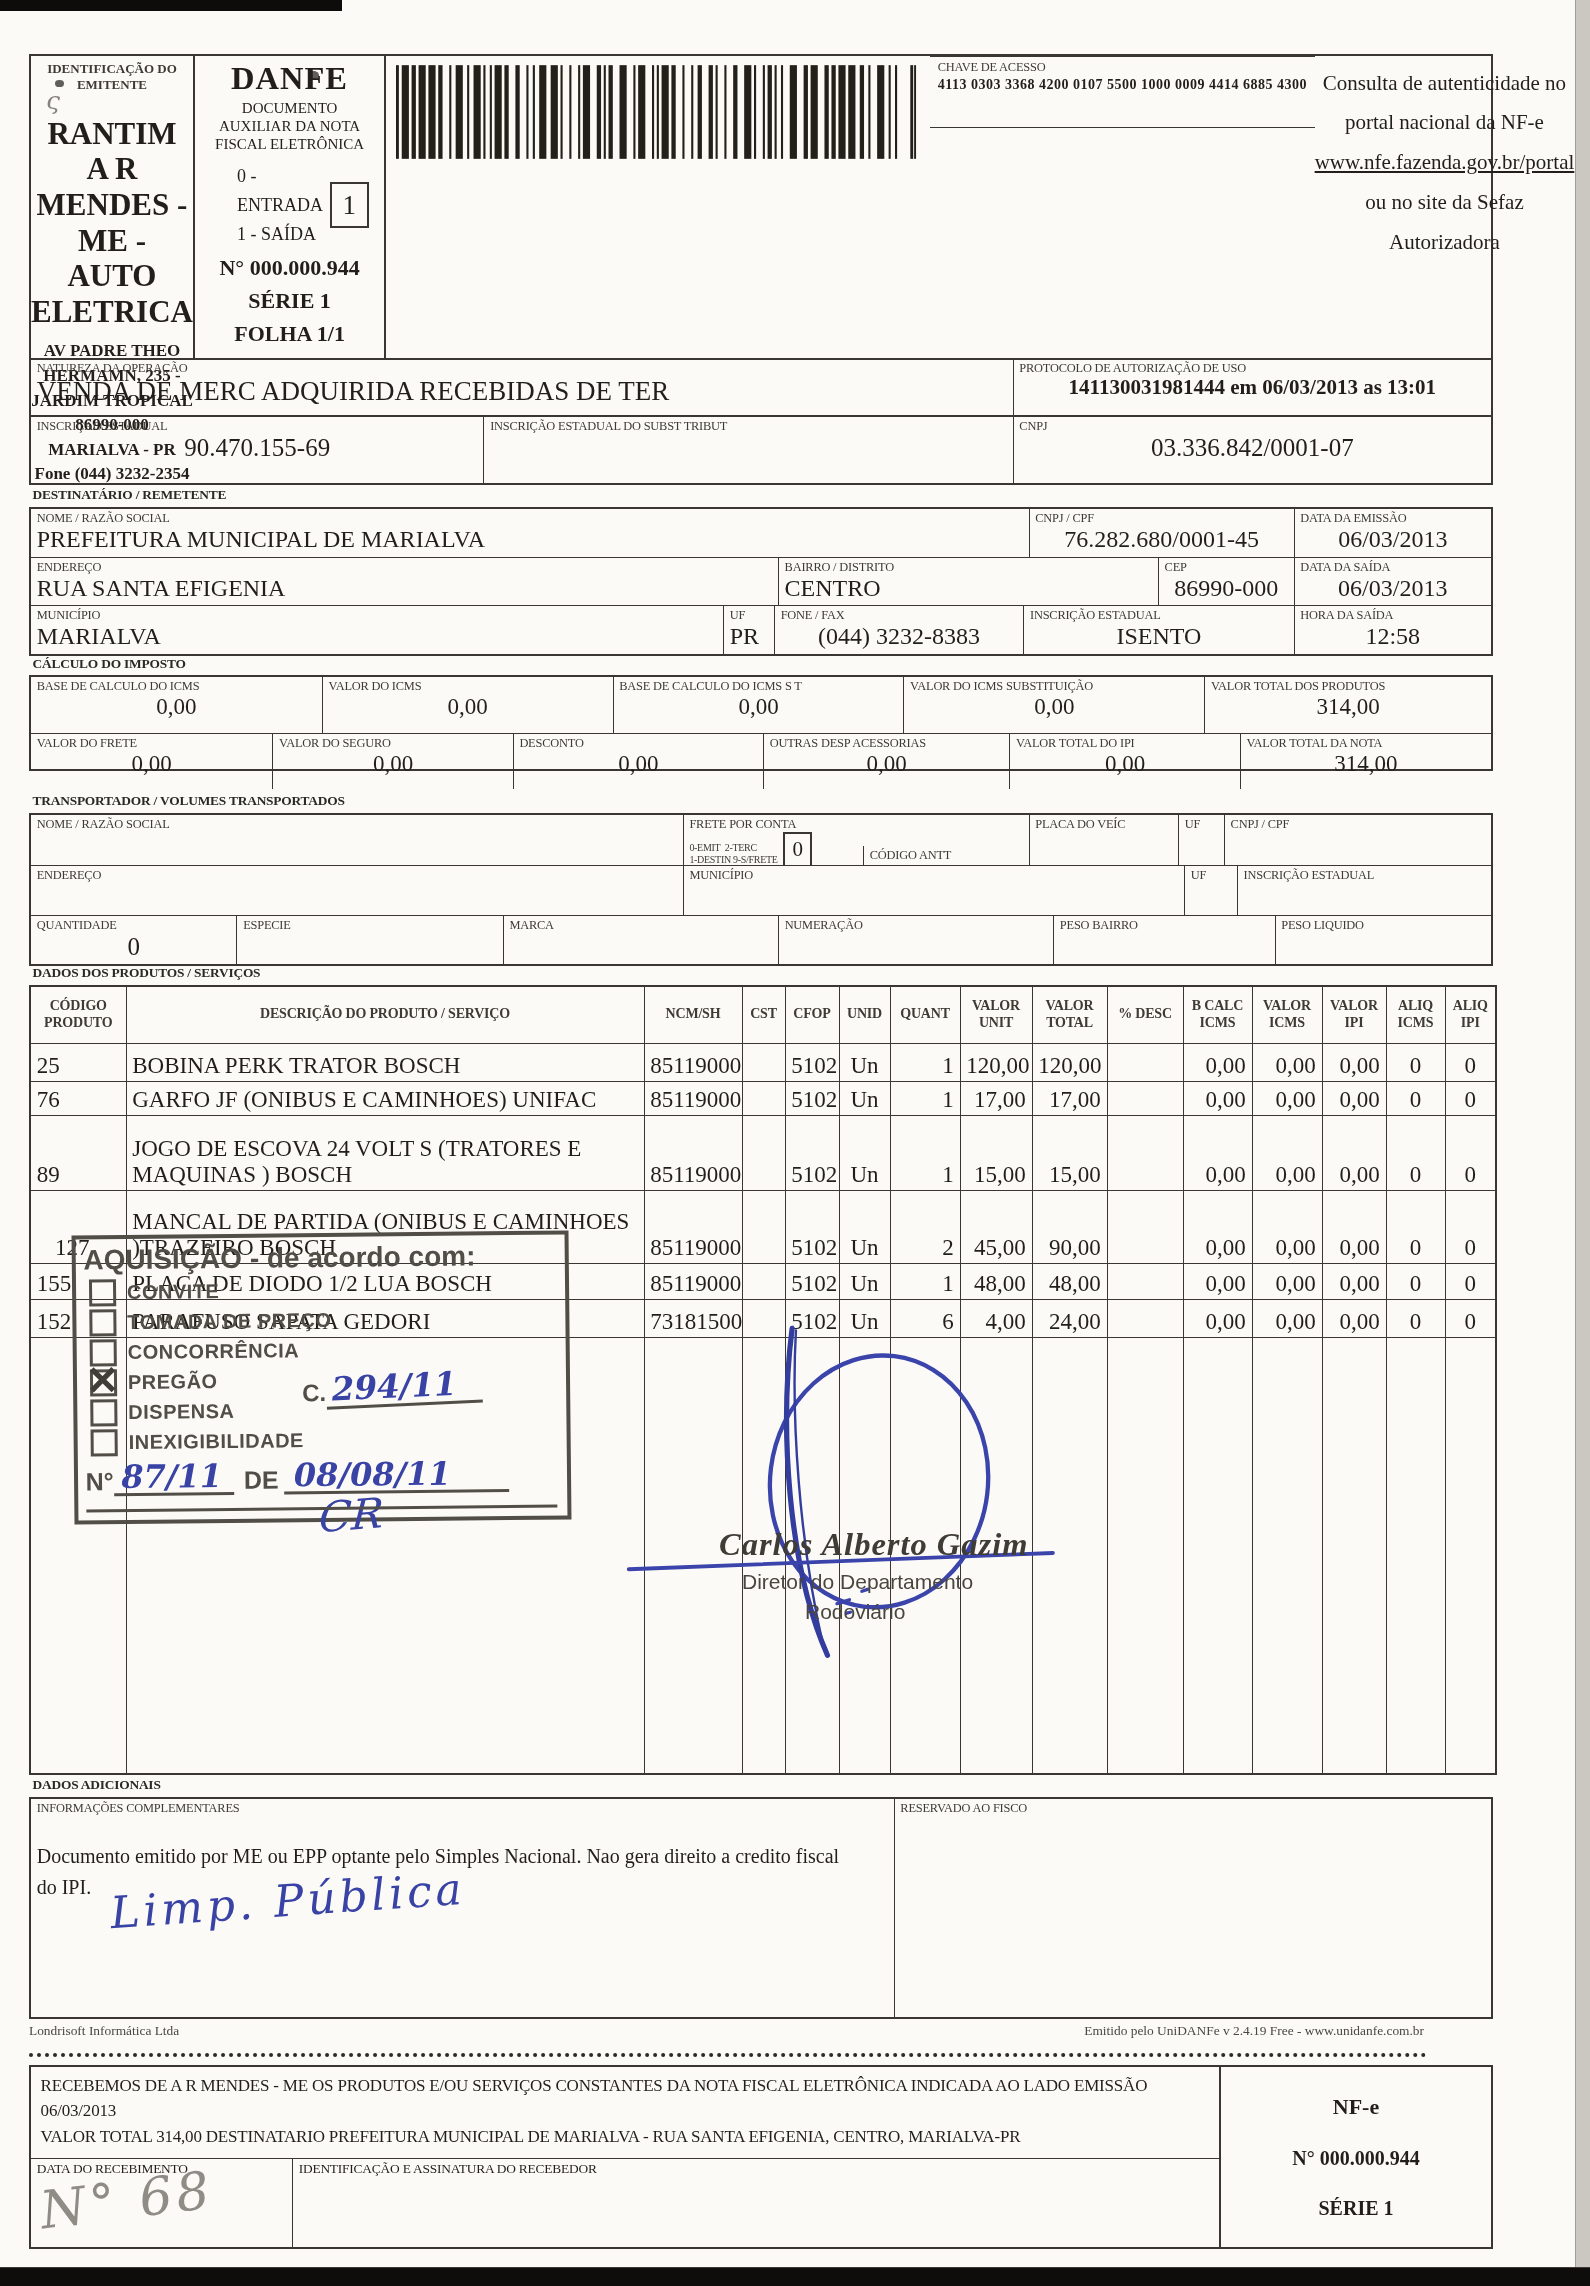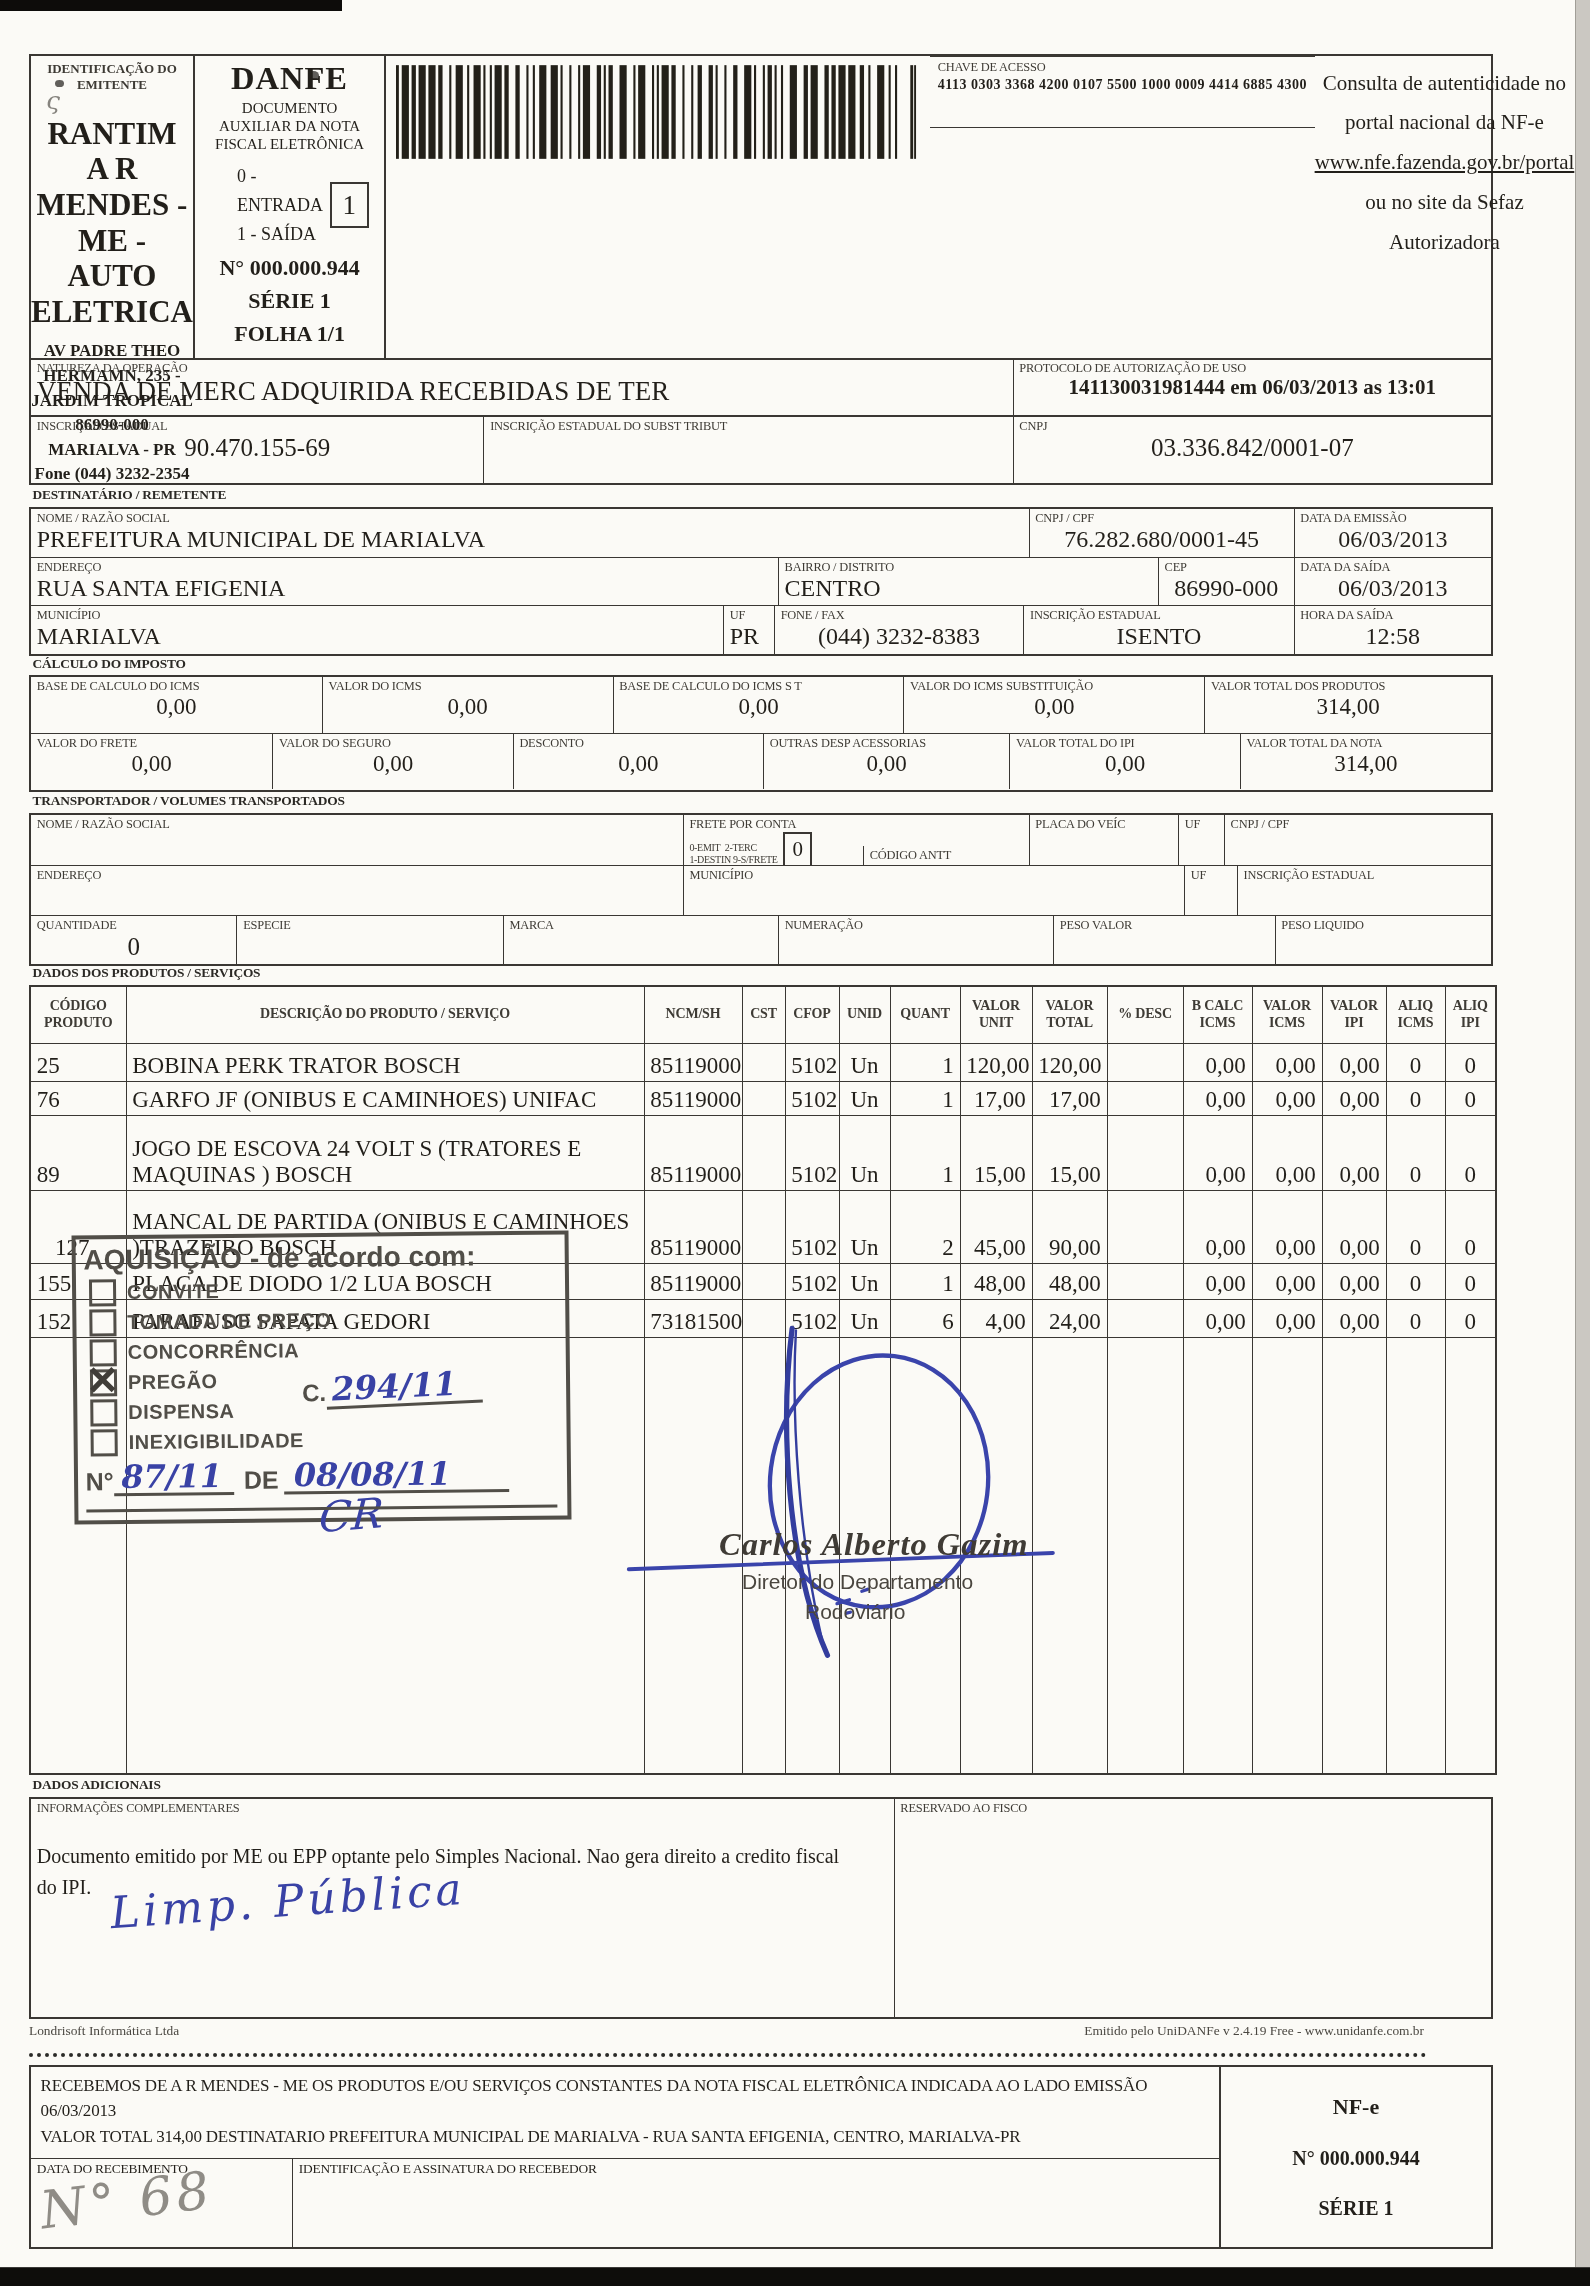--- a/index.html
+++ b/index.html
@@ -73,21 +73,21 @@
   #dest{top:507px;height:149px;}
   #dest .row{height:48px;}
   #dest .row:nth-child(3){height:50px;}
   .w-nome{width:1001px;} .w-cnpjcpf{width:266px;} .w-data{width:198px;}
   .w-ender{width:749px;} .w-bairro{width:381px;} .w-cep{width:136px;}
   .w-mun{width:694px;} .w-uf{width:51px;} .w-fone{width:250px;} .w-iedest{width:271px;}
   #dest .val{font-size:24px;}
 
   
   #lbl-imposto{top:656px;}
-  #imposto{top:675px;height:117px;}
+  #imposto{top:675px;height:96px;}
   #imposto .row{height:56px;}
   #imposto .val{font-size:23px;text-align:center;}
   .i1a{width:292px;} .i1b{width:292px;} .i1c{width:292px;} .i1d{width:302px;} .i1e{width:288px;}
   .i2a{width:242px;} .i2b{width:241px;} .i2c{width:251px;} .i2d{width:247px;} .i2e{width:231px;} .i2f{width:252px;}
 
   
   #lbl-transp{top:793px;}
   #transp{top:813px;height:153px;}
   #transp .row{height:50px;}
   .t-nome{width:654px;} .t-frete{width:181px;} .t-antt{width:166px;margin-top:31px;} .t-placa{width:150px;} .t-uf{width:46px;} .t-cnpj{width:268px;}
@@ -458,21 +458,21 @@
     <div class="cell t-esp">
         <div class="lab">ESPECIE</div>
       </div>
     <div class="cell t-marca">
         <div class="lab">MARCA</div>
       </div>
     <div class="cell t-num">
         <div class="lab">NUMERAÇÃO</div>
       </div>
     <div class="cell t-bruto">
-        <div class="lab">PESO VALOR</div>
+        <div class="lab">PESO BAIRRO</div>
       </div>
     <div class="cell t-liq">
         <div class="lab">PESO LIQUIDO</div>
       </div>
   </div>
 </div>
 
 <div class="seclab" id="lbl-prod">DADOS DOS PRODUTOS / SERVIÇOS</div>
 <table id="prodtable">
   <colgroup>

